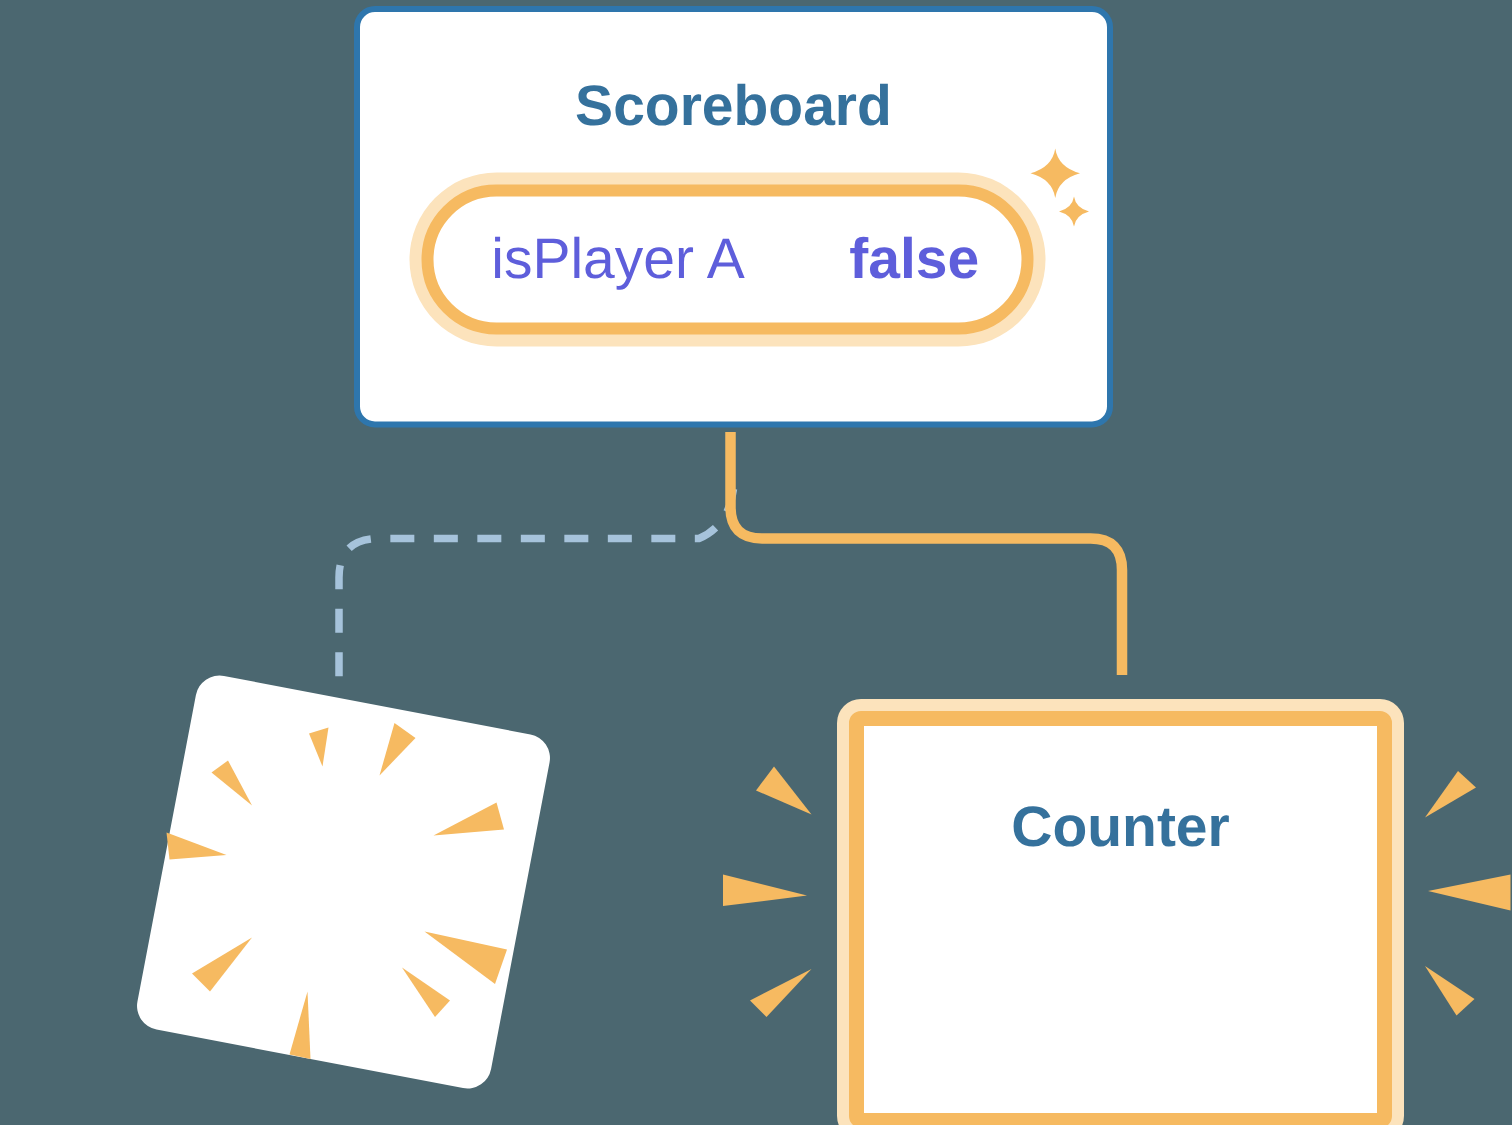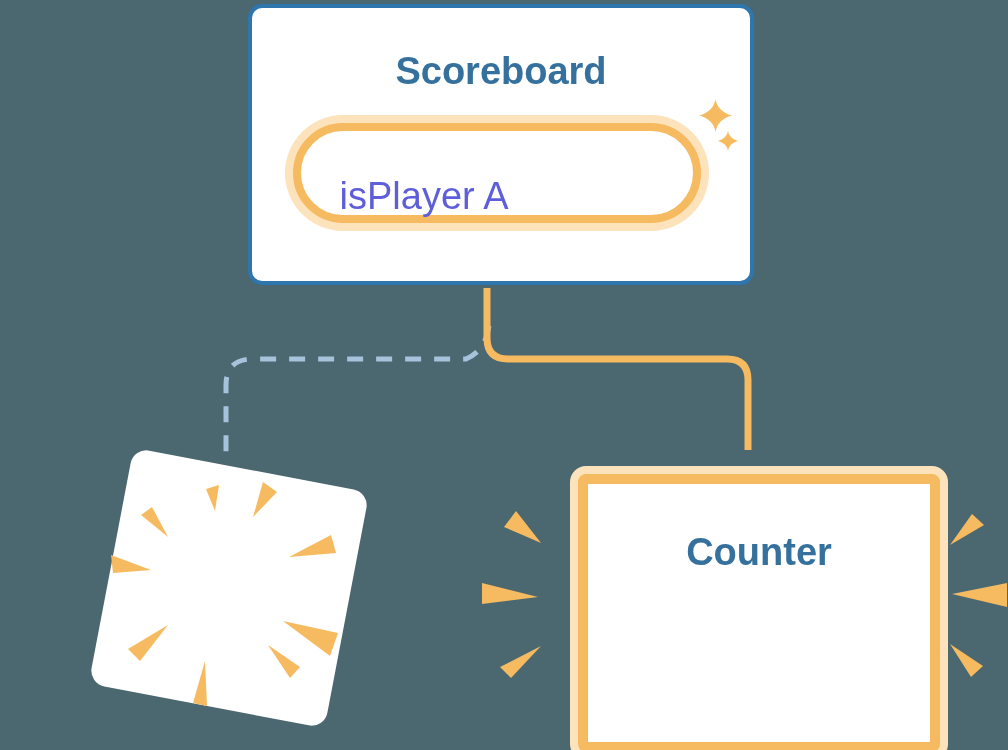--- a/index.html
+++ b/index.html
@@ -9,39 +9,39 @@
     font-family:"Liberation Sans",sans-serif;
   }
   .overlay{position:absolute;left:0;top:0;z-index:2;}
   
   .poof-card{
     position:absolute;left:109px;top:468px;width:240px;height:240px;
     background:var(--card-white,#fff);border-radius:16px;
     transform:rotate(10.8deg);z-index:1;
   }
   
-  .card{position:absolute;background:var(--card-white,#fff);box-sizing:border-box;z-index:3;margin-left:12px;}
+  .card{position:absolute;background:var(--card-white,#fff);box-sizing:border-box;z-index:3;}
   .scoreboard-card{
     left:236px;top:4px;width:506px;height:281px;
     border:4px solid var(--card-border-blue,#2E76AD);border-radius:14px;
   }
   .counter-card{
     left:566px;top:474px;width:362px;height:278px;
     border:10px solid var(--highlight-orange,#F6BA61);border-radius:8px;
     box-shadow:0 0 0 8px var(--highlight-orange-glow,#FCE3BC);
   }
   .card-title{
     position:absolute;left:0;right:0;text-align:center;
     color:var(--title-blue,#35719C);font-size:38px;font-weight:600;line-height:42px;
   }
   .scoreboard-card .card-title{top:42px;}
   .counter-card .card-title{top:47px;}
   
   .pill{
-    position:absolute;box-sizing:border-box;display:flex;align-items:flex-end;
+    position:absolute;box-sizing:border-box;display:flex;align-items:center;
     background:var(--card-white,#fff);
   }
   .pill-highlighted{
     left:41px;top:115px;width:408px;height:100px;border-radius:60px;
     border:8px solid var(--highlight-orange,#F6BA61);
     box-shadow:0 0 0 8px var(--highlight-orange-glow,#FCE3BC);
   }
   .pill-plain{
     left:34px;top:116px;width:273px;height:99px;border-radius:50px;
     border:3px solid var(--state-purple,#5E5EDB);
@@ -93,20 +93,21 @@
       <polygon points="971,677 983,666 950,644"></polygon>
     </g>
   </svg>
 
   <div class="card scoreboard-card">
     <div class="card-title">Scoreboard</div>
 
     <div class="pill pill-highlighted">
       <div class="pill-key">isPlayer A</div>
       <div class="pill-divider pill-divider-orange"></div>
+      <div class="pill-value">false</div>
     </div>
 
     <svg class="sparkles" width="60" height="70" viewBox="0 0 60 70">
       <g fill="var(--highlight-orange)">
         <path transform="translate(7,3) scale(0.33)" d="M50 0 Q56 38 100 50 Q56 62 50 100 Q44 62 0 50 Q44 38 50 0 Z"></path>
         <path transform="translate(26,35) scale(0.20)" d="M50 0 Q56 38 100 50 Q56 62 50 100 Q44 62 0 50 Q44 38 50 0 Z"></path>
       </g>
     </svg>
   </div>
 

